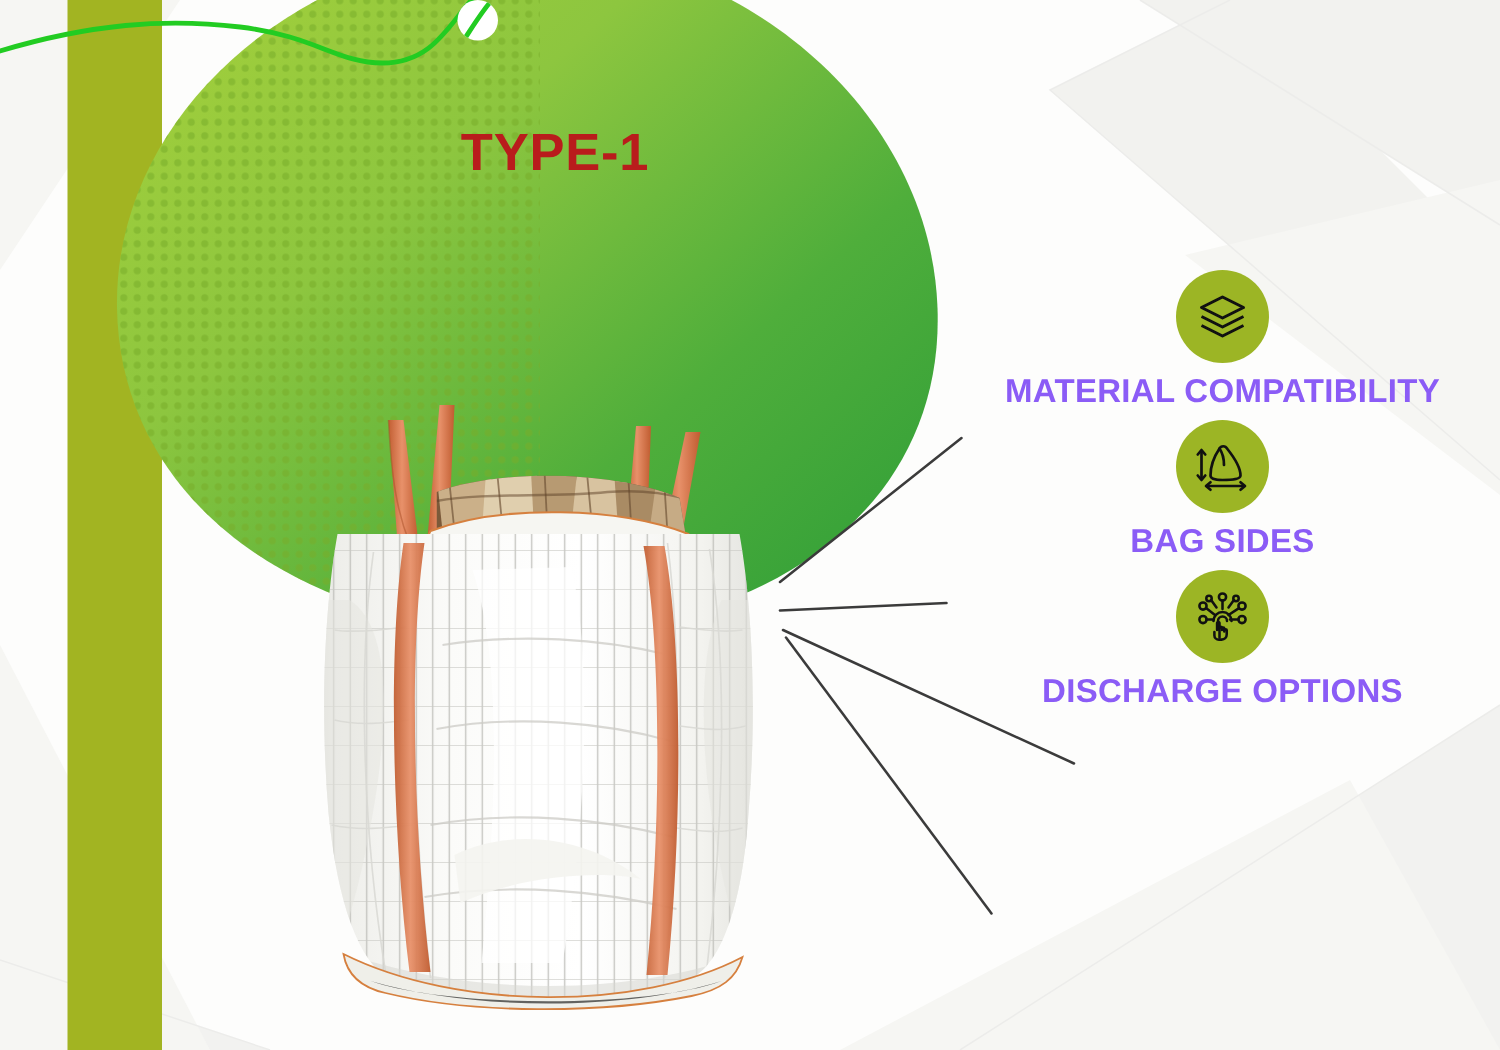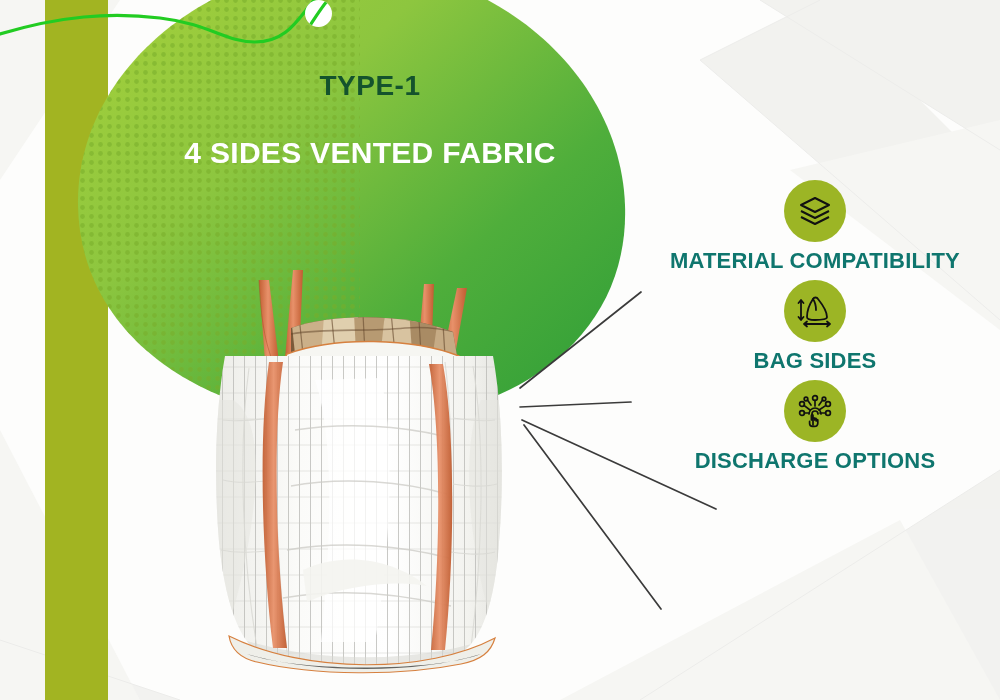--- a/index.html
+++ b/index.html
@@ -29,22 +29,22 @@
   .squiggle{position:absolute;left:0;top:-10px;width:400px;height:70px;}
   .squiggle svg{display:block;}
   .dot-circle{
     position:absolute;left:305px;top:0px;width:27px;height:27px;border-radius:50%;
     background:#ffffff;
   }
 
   
   .headline{position:absolute;left:110px;top:72px;width:520px;text-align:center;}
   .t1{
-    color:#14532d;font-weight:bold;font-size:28px;letter-spacing:.5px;
-    line-height:1;margin:0 0 38px 0;
+    color:#b91c1c;font-weight:bold;font-size:35px;letter-spacing:.5px;
+    line-height:1;margin:12px 0 38px 0;
   }
   .t2{
     color:#ffffff;font-weight:bold;font-size:30px;letter-spacing:.3px;
     line-height:1;margin:0;
   }
 
   
   .bag{position:absolute;left:195px;top:250px;width:350px;height:430px;}
   .bag svg{display:block;}
 
@@ -53,21 +53,21 @@
 
   
   .features{position:absolute;left:630px;top:180px;width:370px;}
   .feat{position:relative;width:370px;text-align:center;margin-bottom:6px;}
   .feat .circle{
     width:62px;height:62px;border-radius:50%;background:#9cb525;
     margin:0 auto 6px auto;display:flex;align-items:center;justify-content:center;
   }
   .feat .circle svg{display:block;}
   .feat .lbl{
-    color:#0f766e;font-weight:bold;font-size:22px;letter-spacing:.2px;
+    color:#8b5cf6;font-weight:bold;font-size:22px;letter-spacing:.2px;
     white-space:nowrap;
   }
   .f0{margin-top:0px;}
   .f1{margin-top:6px;}
   .f2{margin-top:6px;}
   .f3{margin-top:6px;text-align:center;}
 </style>
 </head>
 <body>
 
@@ -134,21 +134,20 @@
   </div>
   <div class="dot-circle"></div>
   <div style="position:absolute;left:305px;top:0px;width:27px;height:27px;overflow:hidden;border-radius:50%;">
     <svg width="27" height="27" viewBox="0 0 27 27" xmlns="http://www.w3.org/2000/svg">
       <path d="M4,27 C10,18 16,8 23,0" fill="none" stroke="#22cc22" stroke-width="3.2"></path>
     </svg>
   </div>
 
   <div class="headline">
     <div class="t1">TYPE-1</div>
-    <div class="t2">4 SIDES  VENTED FABRIC</div>
   </div>
 
   <div class="bag">
     <svg width="350" height="430" viewBox="0 0 350 430" xmlns="http://www.w3.org/2000/svg">
       <defs>
         <linearGradient id="fab" x1="0" y1="0" x2="1" y2="0">
           <stop offset="0%" stop-color="#cfcfcb"></stop>
           <stop offset="8%" stop-color="#eeeeea"></stop>
           <stop offset="30%" stop-color="#fbfbf9"></stop>
           <stop offset="55%" stop-color="#ffffff"></stop>

